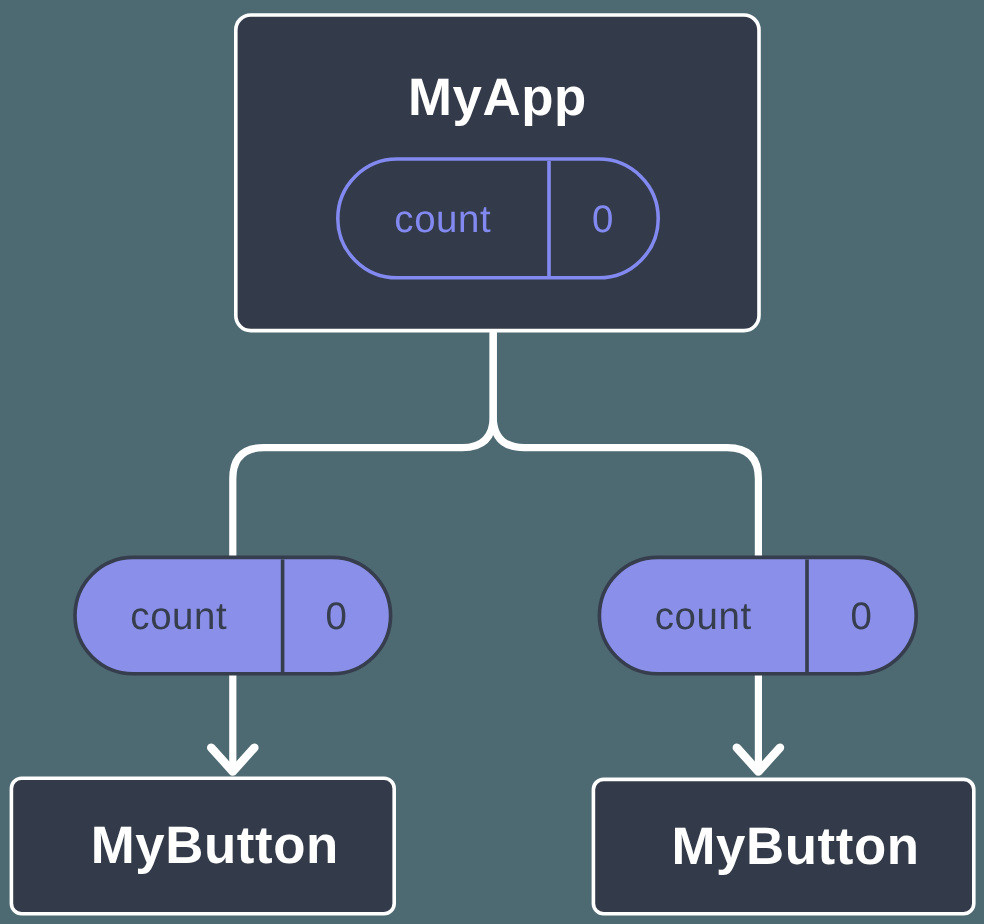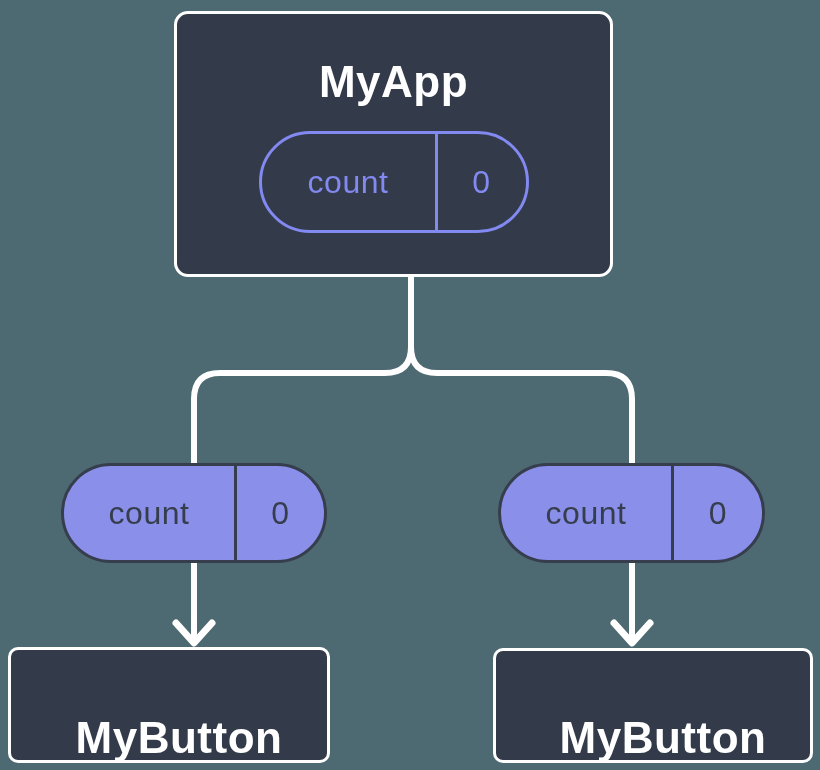--- a/index.html
+++ b/index.html
@@ -29,21 +29,21 @@
   }
   .node-label {
     color: #ffffff;
     font-size: 44px;
     font-weight: 600;
     letter-spacing: 0.5px;
     line-height: 1;
     white-space: nowrap;
   }
   #node-myapp {
-    left: 174px; top: 11px;
+    left: 195px; top: 11px;
     width: 439px; height: 266px;
     border-radius: 14px;
     display: flex;
     flex-direction: column;
     align-items: center;
   }
   #node-myapp .node-label { margin-top: 46px; }
   .prop-pill {
     box-sizing: border-box;
     display: flex;
@@ -80,21 +80,21 @@
   }
   .prop-pill.outline .cell-name { width: 173px; }
   .prop-pill.filled  .cell-name { width: 170px; }
   .prop-cell.cell-value { flex: 1; }
   .prop-divider { width: 3px; }
   .prop-pill.outline .prop-divider { background: #8289f0; }
   .prop-pill.filled  .prop-divider { background: #363d4d; }
   .button-node {
     border-radius: 10px;
     display: flex;
-    align-items: flex-end;
+    align-items: center;
     justify-content: center;
     padding-left: 20px;
   }
   #node-button-left  { left: 8px;   top: 647px; width: 322px; height: 116px; }
   #node-button-right { left: 493px; top: 648px; width: 320px; height: 115px; }
 </style>
 </head>
 <body>
 
 <div id="stage">

